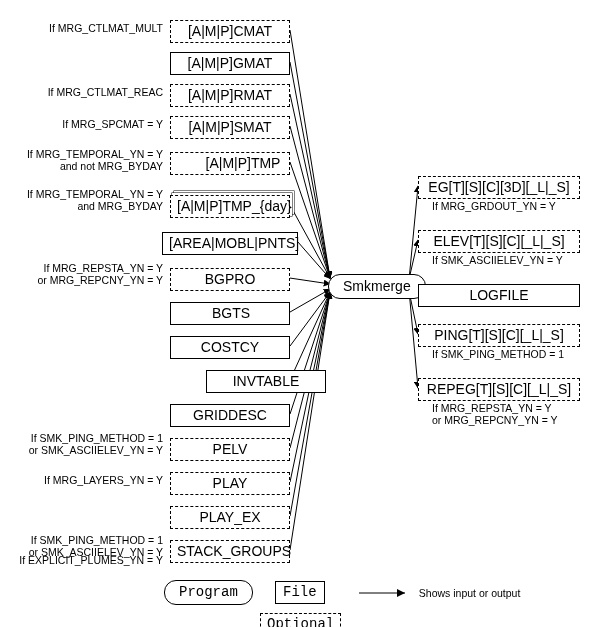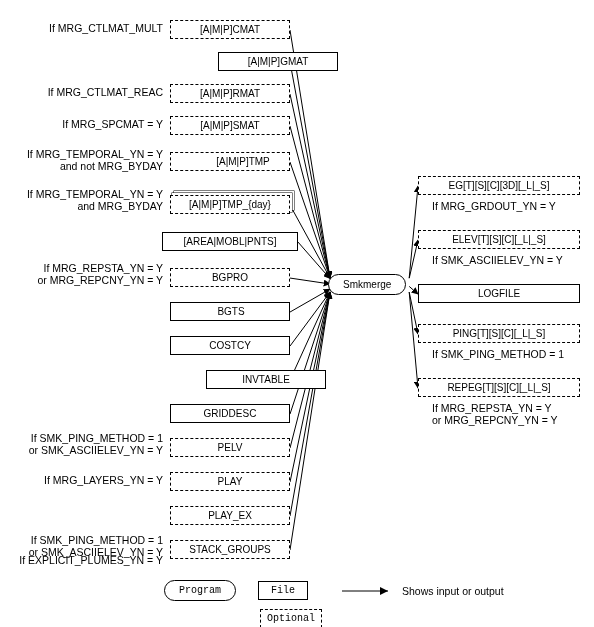--- a/index.html
+++ b/index.html
@@ -25,21 +25,21 @@
 
   
   .node {
     position: absolute;
     box-sizing: border-box;
     background: #fff;
     border: 1px solid #000;
     text-align: center;
     padding: 3px 6px;
     line-height: 1.1;
-    font-size: 10px;
+    font-size: 14px;
     white-space: nowrap;
   }
   .node.file   { }                       
   .node.opt    { border-style: dashed; } 
   .node.stack  { border-style: dashed; box-shadow: 2px -2px 0 #fff, 2px -2px 0 0.5px #000, 4px -4px 0 #fff, 4px -4px 0 0.5px #000; }
   .node.prog   { border-radius: 12px; padding: 4px 14px; }
 
   
   .cond {
     position: absolute;
@@ -91,21 +91,21 @@
         <line x1="409.1875" y1="278.296875" x2="418" y2="240.046875" marker-end="url(#ah)"></line>
         <line x1="409.1875" y1="286.39687499999997" x2="418" y2="294.046875" marker-end="url(#ah)"></line>
         <line x1="409.1875" y1="292.09375" x2="418" y2="334.046875" marker-end="url(#ah)"></line>
         <line x1="409.1875" y1="292.09375" x2="418" y2="388.046875" marker-end="url(#ah)"></line>
       </g>
   </svg>
 
   <div class="node prog" id="prog" style="left:328px; top:274px;">Smkmerge</div>
 
   <div class="node opt" id="in-cmat" style="left:170px; top:20px;  width:120px;">[A|M|P]CMAT</div>
-  <div class="node file" id="in-gmat" style="left:170px; top:52px;  width:120px;margin-left:48px;">[A|M|P]GMAT</div>
+  <div class="node file" id="in-gmat" style="left:170px; top:52px;  width:120px;">[A|M|P]GMAT</div>
   <div class="node opt" id="in-rmat" style="left:170px; top:84px;  width:120px;">[A|M|P]RMAT</div>
   <div class="node opt" id="in-smat" style="left:170px; top:116px; width:120px;">[A|M|P]SMAT</div>
   <div class="node opt" id="in-tmp" style="left:170px; top:152px; width:120px;padding-left:32px;">[A|M|P]TMP</div>
   <div class="node stack" id="in-tmpday" style="left:170px; top:195px; width:120px;">[A|M|P]TMP_{day}</div>
   <div class="node file" id="in-amp" style="left:162px; top:232px; width:136px;">[AREA|MOBL|PNTS]</div>
   <div class="node opt" id="in-bgpro" style="left:170px; top:268px; width:120px;">BGPRO</div>
   <div class="node file" id="in-bgts" style="left:170px; top:302px; width:120px;padding-left:8px;">BGTS</div>
   <div class="node file" id="in-costcy" style="left:170px; top:336px; width:120px;">COSTCY</div>
   <div class="node file" id="in-invtab" style="left:170px; top:370px; width:120px;margin-left:36px;">INVTABLE</div>
   <div class="node file" id="in-griddesc" style="left:170px; top:404px; width:120px;">GRIDDESC</div>

